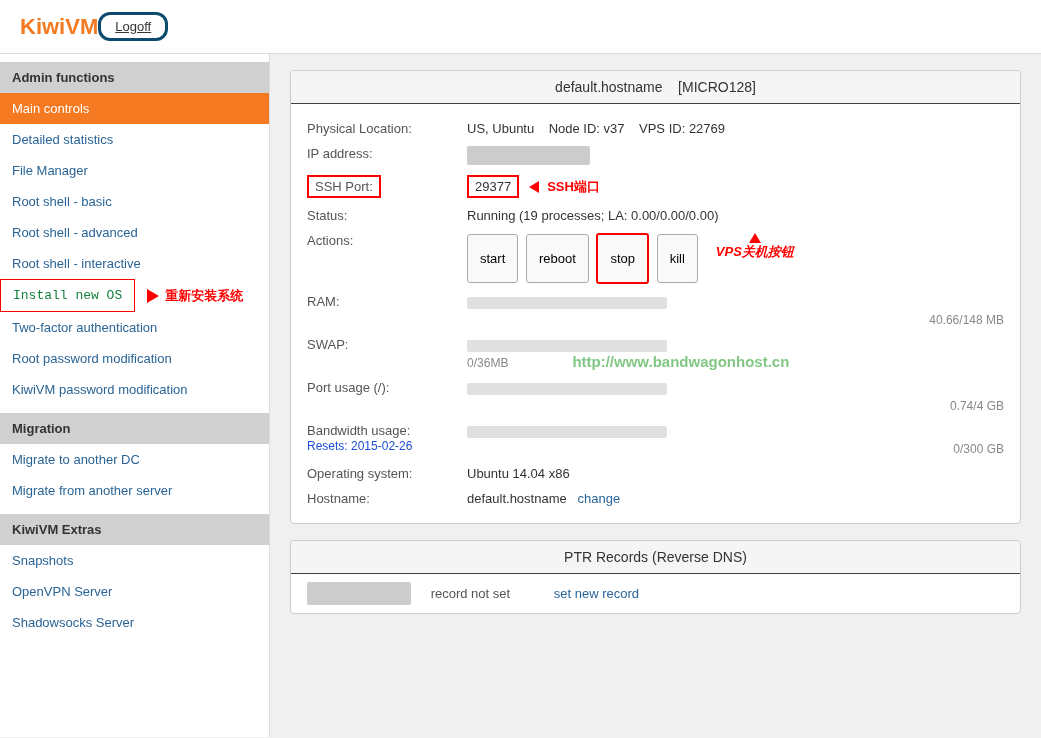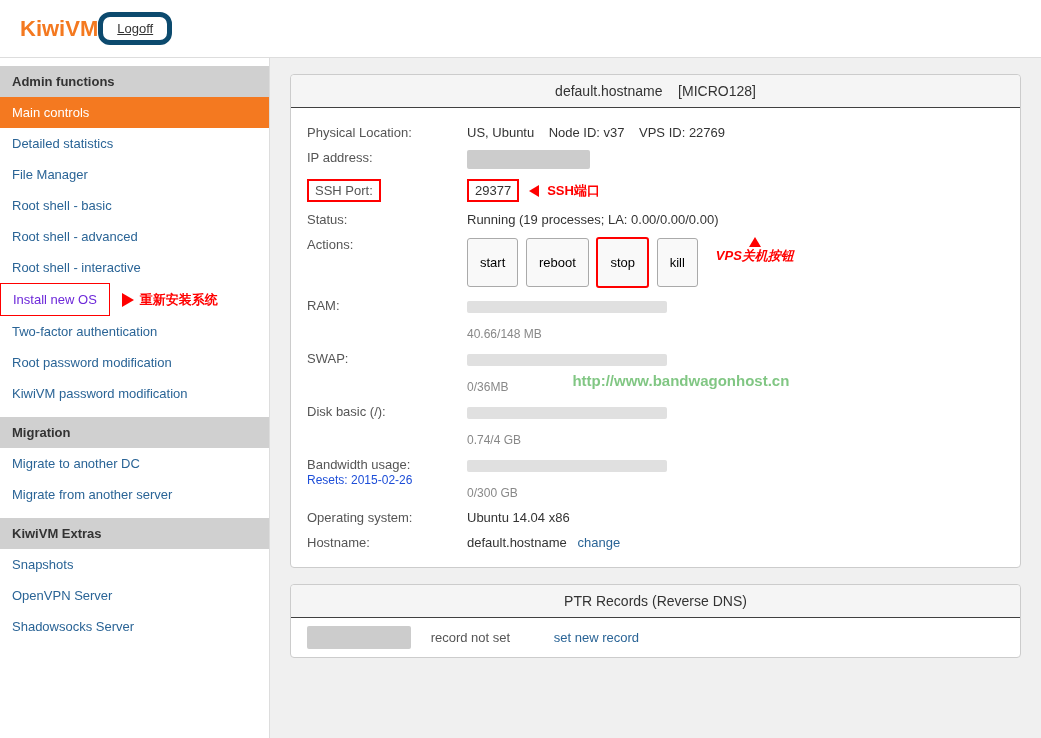--- a/index.html
+++ b/index.html
@@ -13,21 +13,21 @@
       align-items: center;
       justify-content: flex-start;
       border-bottom: 1px solid #ddd;
     }
     .logo {
       font-size: 22px;
       font-weight: bold;
       color: #f47920;
     }
     .logoff-btn {
-      border: 5px solid #0c4a6e;
+      border: 3px solid #0c4a6e;
       border-radius: 12px;
       padding: 4px 14px;
       background: #fff;
       cursor: pointer;
       font-size: 13px;
       color: #333;
       text-decoration: underline;
     }
 
     
@@ -58,22 +58,23 @@
       color: #2a6496;
       font-size: 13px;
       border-bottom: none;
     }
     .sidebar-item.active {
       background: #f47920;
       color: #fff;
     }
     .sidebar-item.outlined {
       border: 1.5px solid red;
-      color: #6d28d9;
+      color: #15803d;
       background: #fff;
+      font-family: Liberation Mono, monospace;
     }
 
     
     .content {
       flex: 1;
       padding: 16px 20px;
     }
 
     
     .info-panel {
@@ -156,21 +157,22 @@
     }
     .progress-bar-fill {
       background: #4caf50;
       height: 100%;
       border-radius: 2px;
     }
     .progress-text {
       color: #888;
       font-size: 12px;
       display: block;
-      margin-top: 14px;
+      margin-top: 4px;
+      text-align: right;
     }
 
     
     .blurred {
       background: #ccc;
       color: transparent;
       border-radius: 2px;
       padding: 2px 40px;
       display: inline-block;
     }
@@ -379,21 +381,21 @@
             <div style="display:flex; align-items:center; gap:20px;">
               <span class="progress-text">
                 <span>0</span>/<span>36</span><span>MB</span>
               </span>
               <span class="watermark">http://www.bandwagonhost.cn</span>
             </div>
           </span>
         </div>
 
         <div class="info-row">
-          <span class="info-label">Disk basic (/):</span>
+          <span class="info-label">Port usage (/):</span>
           <span class="info-value">
             <span class="progress-bar-bg">
               <span class="progress-bar-fill" style="width:18%;"></span>
             </span>
             <span class="progress-text">
               <span>0.74</span>/<span>4</span> <span>GB</span>
             </span>
           </span>
         </div>
 

